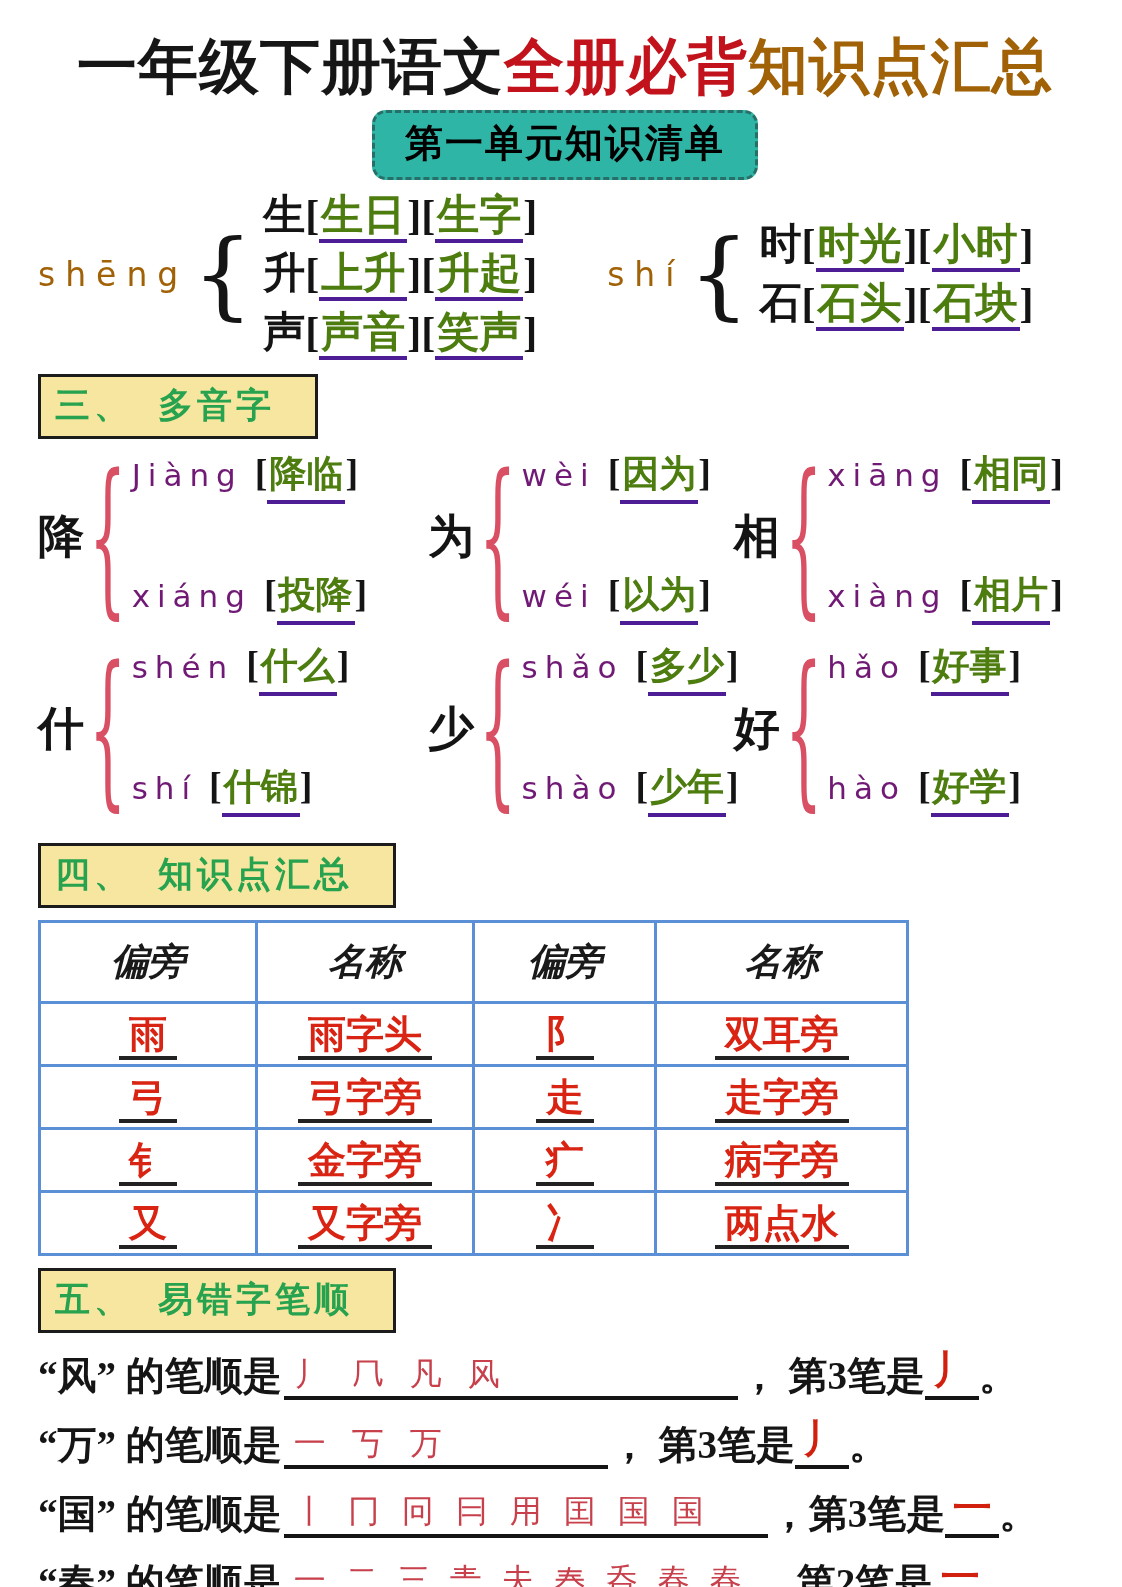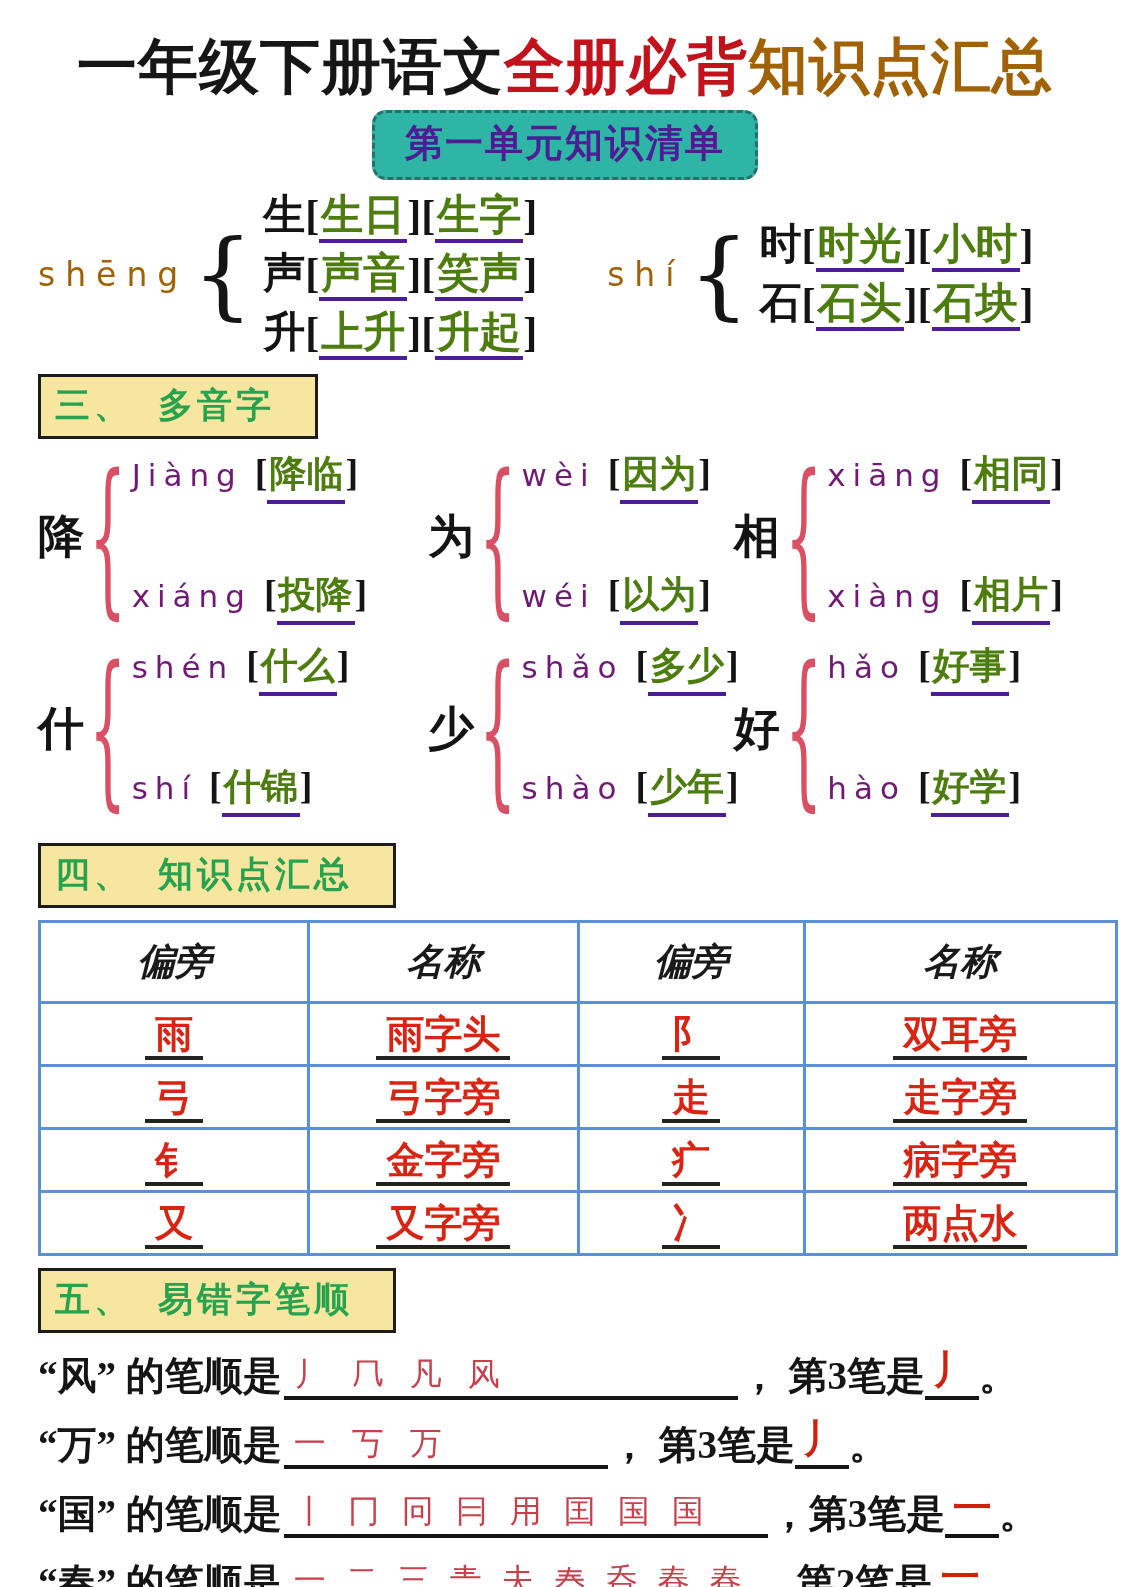--- a/index.html
+++ b/index.html
@@ -15,21 +15,21 @@
     text-align:center;font-family:"Liberation Sans","DejaVu Sans",sans-serif;
     font-weight:900;font-size:60px;letter-spacing:1px;line-height:1.1;
     margin:16px 0 10px 0;white-space:nowrap;
   }
   .t-black{color:#161616;text-align:right;}
   .t-red{color:#c2131d;}
   .t-blue{color:#a16207;}
 
   .banner-wrap{text-align:center;margin:2px 0 8px 0;}
   .banner{
-    display:inline-block;background:#2fb5a5;color:#4c1d95;
+    display:inline-block;background:#2fb5a5;color:#000000;
     font-family:"Liberation Sans","DejaVu Sans",sans-serif;font-weight:900;
     font-size:38px;padding:5px 30px 8px 30px;border-radius:14px;
     border:3px dashed #27706a;letter-spacing:2px;
   }
 
   
   .hp-row{display:flex;margin:6px 0 4px 0;}
   .hp-group{display:flex;align-items:center;}
   .hp-group.g1{width:54%;}
   .hp-group.g2{width:46%;}
@@ -68,21 +68,21 @@
   .poly-col{display:flex;flex-direction:column;gap:66px;}
   .reading{display:flex;align-items:baseline;white-space:nowrap;}
   .rp{
     font-family:"DejaVu Sans","Liberation Sans",sans-serif;
     font-size:31px;letter-spacing:7px;margin-right:12px;color:#701a75;
   }
   .reading .bk{font-size:38px;}
   .reading .word{font-size:37px;font-weight:700;}
 
   
-  .radical-table{border-collapse:collapse;width:1080px;margin:4px 0 2px 0;}
+  .radical-table{border-collapse:collapse;width:871px;margin:4px 0 2px 0;}
   .radical-table th,.radical-table td{border:3px solid #5b8fd6;text-align:center;}
   .radical-table th{
     font-size:37px;font-weight:700;color:#1a1a1a;height:76px;
     font-family:"Liberation Serif","DejaVu Serif",serif;font-style:italic;
   }
   .radical-table td{height:58px;}
   .radical-table td span{
     color:#d92413;font-size:38px;font-weight:700;
     border-bottom:4px solid #222222;padding:0 10px 1px 10px;
   }
@@ -133,24 +133,24 @@
   <div class="hp-row">
 
     <div class="hp-group g1">
       <span class="hp-pinyin">shēng</span>
       <span class="hp-brace">{</span>
       <div class="hp-stack">
         <div class="hp-line">
           <span class="hz">生</span><span class="bk">[</span><span class="word">生日</span><span class="bk">]</span><span class="bk">[</span><span class="word">生字</span><span class="bk">]</span>
         </div>
         <div class="hp-line">
+          <span class="hz">升</span><span class="bk">[</span><span class="word">上升</span><span class="bk">]</span><span class="bk">[</span><span class="word">升起</span><span class="bk">]</span>
+        </div>
+        <div class="hp-line">
           <span class="hz">声</span><span class="bk">[</span><span class="word">声音</span><span class="bk">]</span><span class="bk">[</span><span class="word">笑声</span><span class="bk">]</span>
-        </div>
-        <div class="hp-line">
-          <span class="hz">升</span><span class="bk">[</span><span class="word">上升</span><span class="bk">]</span><span class="bk">[</span><span class="word">升起</span><span class="bk">]</span>
         </div>
       </div>
     </div>
 
     <div class="hp-group g2">
       <span class="hp-pinyin">shí</span>
       <span class="hp-brace">{</span>
       <div class="hp-stack">
         <div class="hp-line">
           <span class="hz">时</span><span class="bk">[</span><span class="word">时光</span><span class="bk">]</span><span class="bk">[</span><span class="word">小时</span><span class="bk">]</span>

